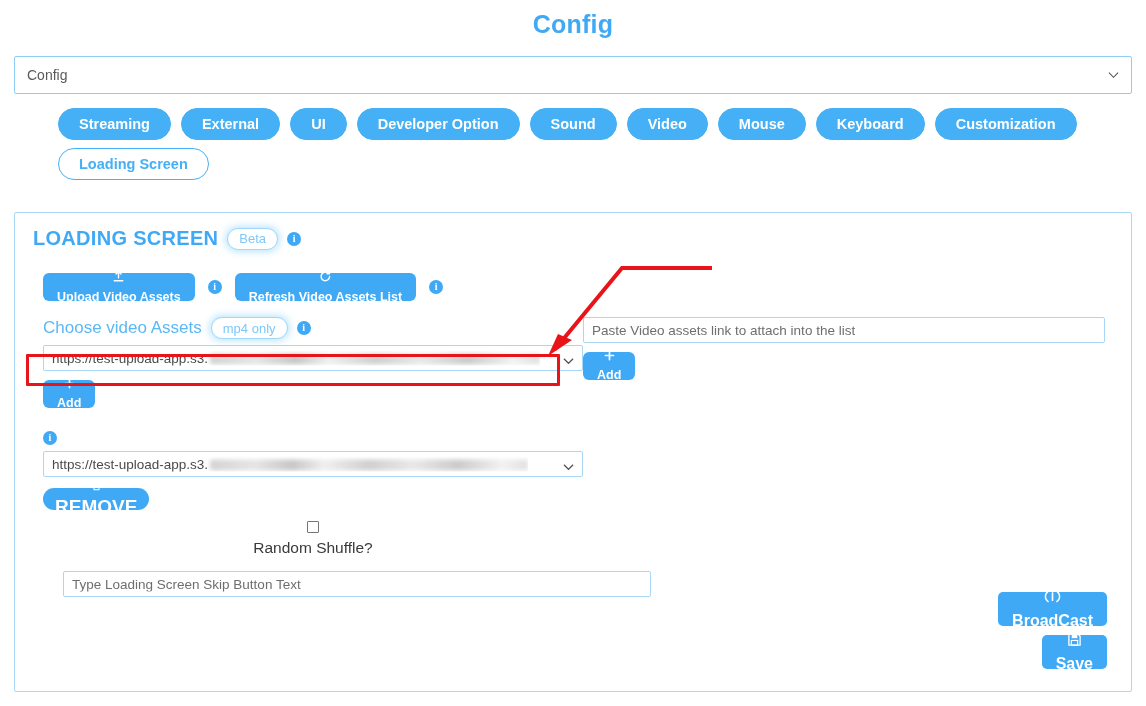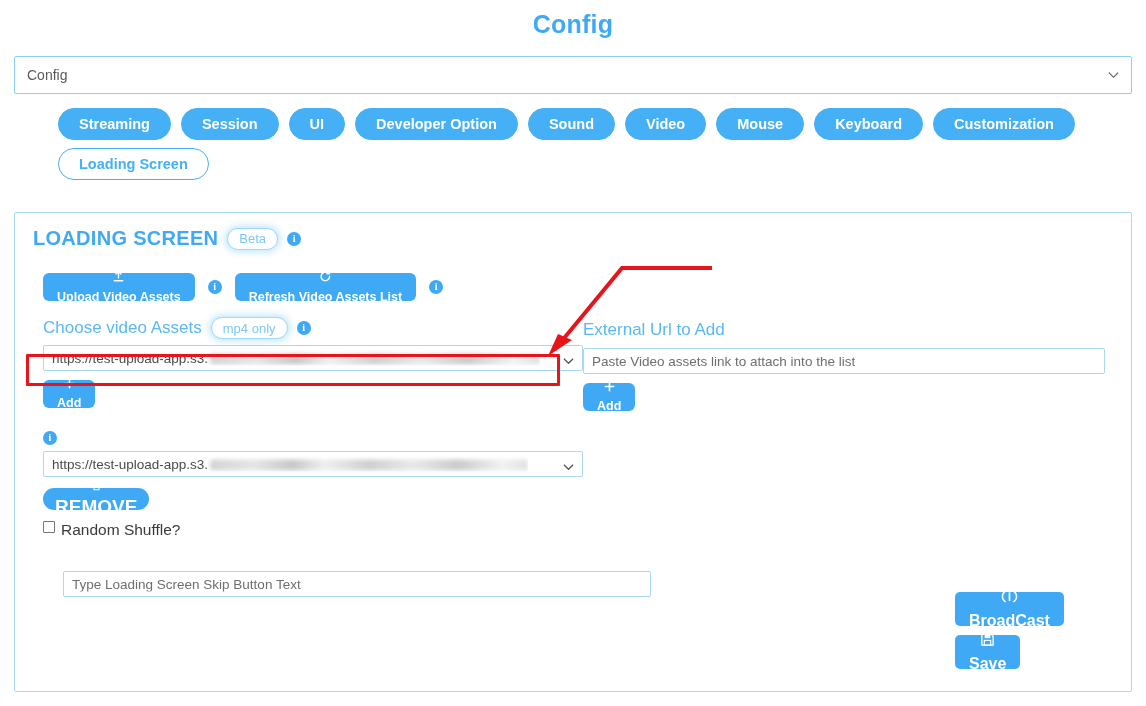--- a/index.html
+++ b/index.html
@@ -235,44 +235,46 @@
   .col-left  { position: absolute; left: 28px;  top: 104px; width: 540px; }
   .col-right { position: absolute; left: 568px; top: 104px; width: 522px; }
 
   .mt-lbl   { margin-bottom: 6px; }
   .mt-add   { margin-top: 9px; }
 
   .sub-block { position: absolute; left: 28px; top: 218px; width: 540px; }
 
   .checkbox-row {
     display: flex;
+    align-items: center;
     gap: 6px;
     margin-top: 11px;
     font-size: 15.5px;
     color: #3a3a3a;
+    flex-direction: column;
   }
   .cbox {
     width: 12px; height: 12px;
     border: 1px solid #767676;
     background: #fff;
     border-radius: 1px;
     flex: none;
     cursor: pointer;
   }
 
   .skip-input-wrap { position: absolute; left: 28px; top: 358px; width: 608px; padding-left: 20px; }
 
   
   .actions {
     position: absolute;
     right: 24px;
     bottom: 22px;
     display: flex;
     flex-direction: column;
-    align-items: flex-start;
+    align-items: flex-end;
     gap: 9px;
     width: 152px;
   }
   .actions .btn {
     height: 34px;
     font-size: 16px;
     border-radius: 5px;
     gap: 8px;
   }
 
@@ -297,21 +299,21 @@
   <span class="sel-text">Config</span>
   <span class="caret">
     <svg viewBox="0 0 12 12" width="11" height="11">
         <path d="M1 3.5 L6 8.5 L11 3.5" fill="none" stroke="#555" stroke-width="1.2"></path>
       </svg>
   </span>
 </div>
 
 <div class="tabs">
   <div class="tab">Streaming</div>
-  <div class="tab">Session</div>
+  <div class="tab">External</div>
   <div class="tab">UI</div>
   <div class="tab">Developer Option</div>
   <div class="tab">Sound</div>
   <div class="tab">Video</div>
   <div class="tab">Mouse</div>
   <div class="tab">Keyboard</div>
   <div class="tab">Customization</div>
   <div class="tab active">Loading Screen</div>
 </div>
 
@@ -365,23 +367,20 @@
       <span>
         <svg viewBox="0 0 12 12" width="11" height="11">
             <path d="M6 1.5 L6 10.5 M1.5 6 L10.5 6" stroke="#fff" stroke-width="1.8" stroke-linecap="round"></path>
           </svg>
       </span>
       <span>Add</span>
     </button>
   </div>
 
   <div class="col-right">
-    <div class="field-label mt-lbl" style="height:25px">
-      <span>External Url to Add</span>
-    </div>
     <div class="inp">
       <span class="val">Paste Video assets link to attach into the list</span>
     </div>
     <button class="btn mt-add">
       <span>
         <svg viewBox="0 0 12 12" width="11" height="11">
             <path d="M6 1.5 L6 10.5 M1.5 6 L10.5 6" stroke="#fff" stroke-width="1.8" stroke-linecap="round"></path>
           </svg>
       </span>
       <span>Add</span>

